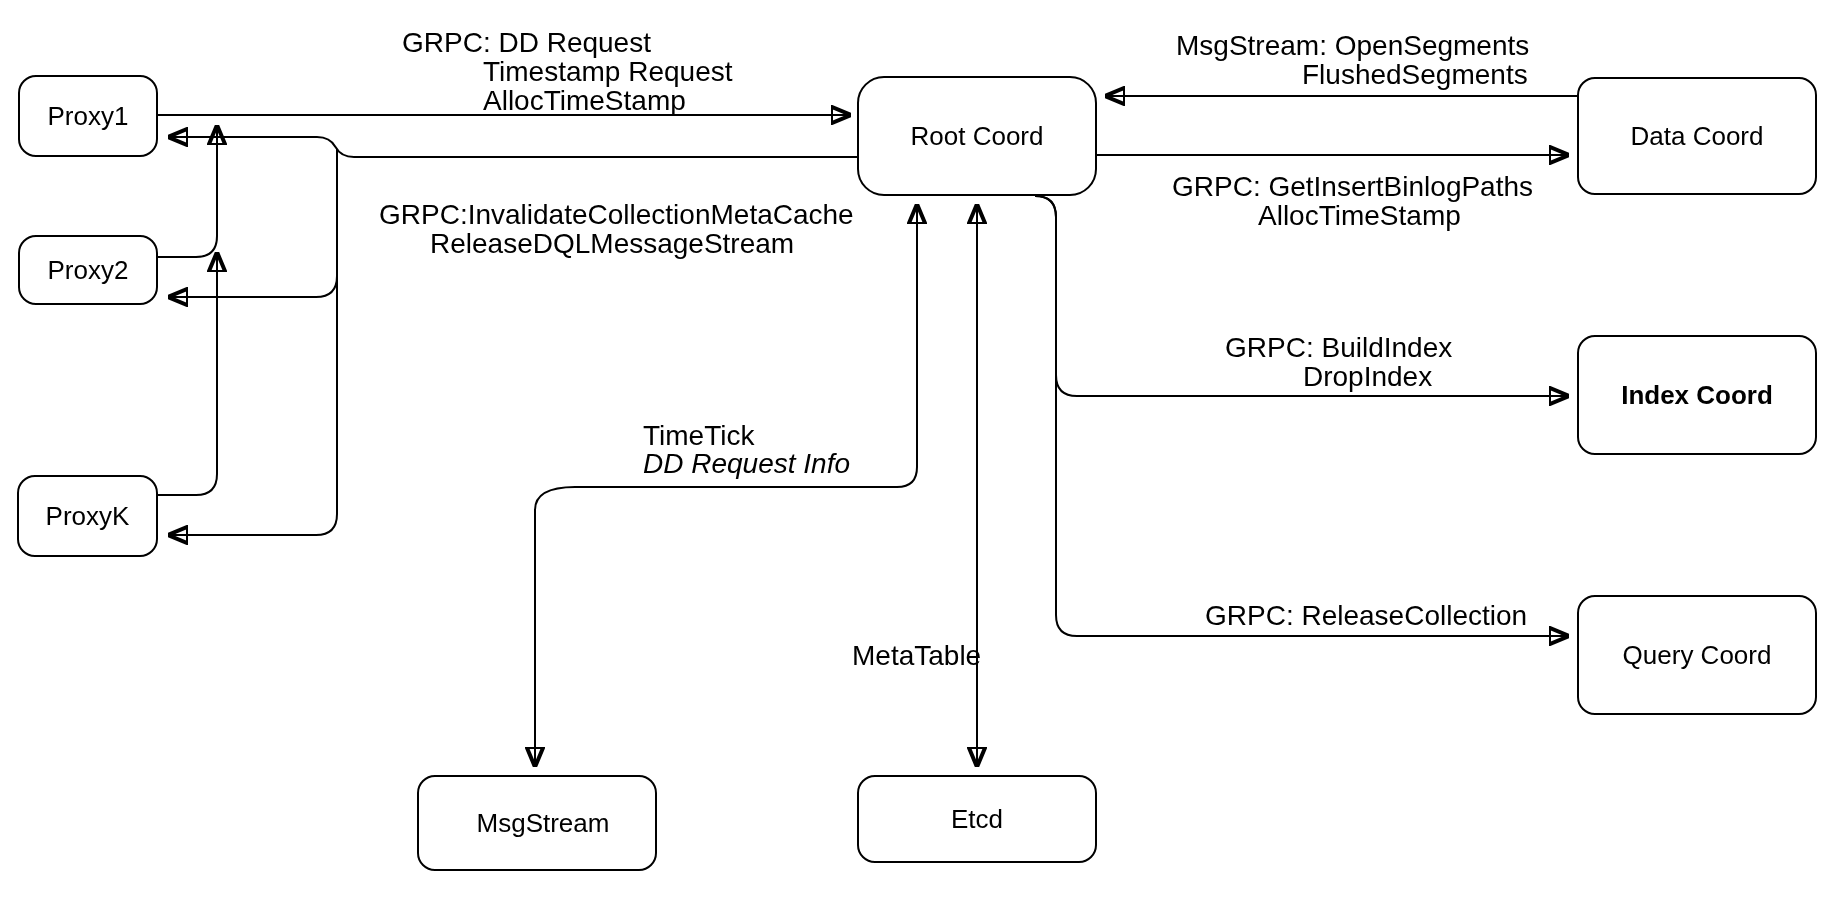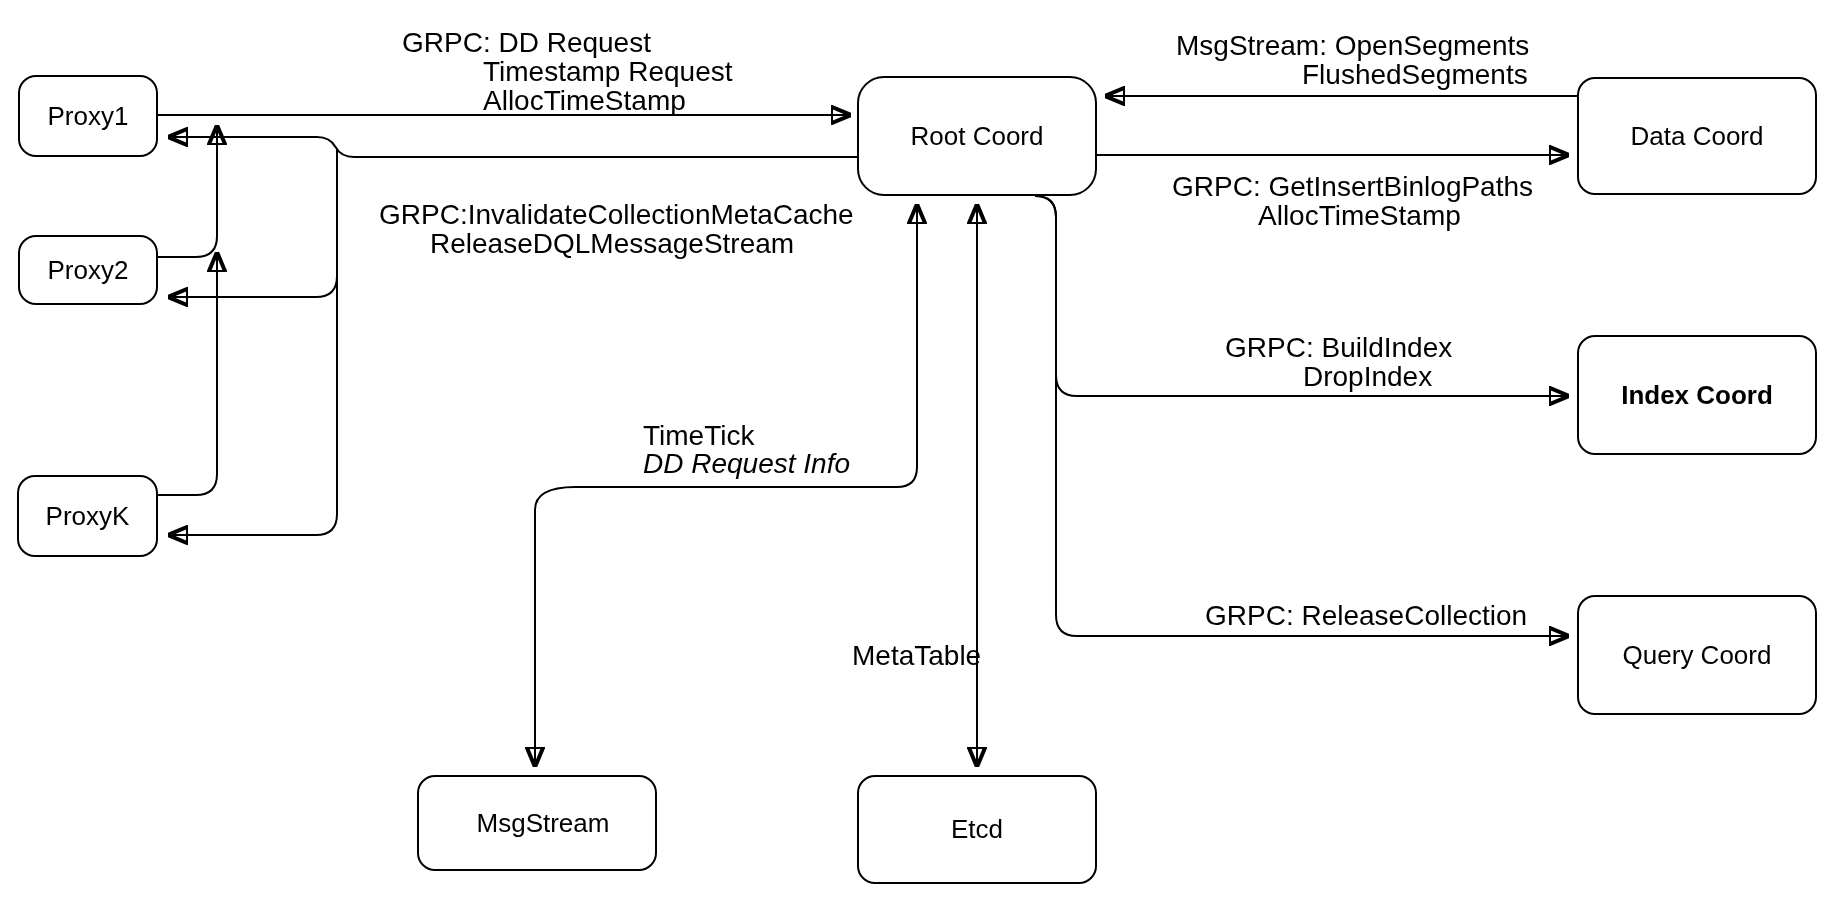--- a/index.html
+++ b/index.html
@@ -110,21 +110,21 @@
   </div>
 
   <div class="node" style="left:1577px; top:595px; width:240px; height:120px;">
     <span>Query Coord</span>
   </div>
 
   <div class="node" style="left:417px; top:775px; width:240px; height:96px;padding-left:12px;">
     <span>MsgStream</span>
   </div>
 
-  <div class="node" style="left:857px; top:775px; width:240px; height:109px;">
+  <div class="node" style="left:857px; top:775px; width:240px; height:88px;">
     <span>Etcd</span>
   </div>
 
   <div class="edge-label" style="left:402px; top:28px;">GRPC: DD Request</div>
   <div class="edge-label" style="left:483px; top:57px;">Timestamp Request</div>
   <div class="edge-label" style="left:483px; top:86px;">AllocTimeStamp</div>
 
   <div class="edge-label" style="left:379px; top:200px;">GRPC:InvalidateCollectionMetaCache</div>
   <div class="edge-label" style="left:430px; top:229px;">ReleaseDQLMessageStream</div>
 

